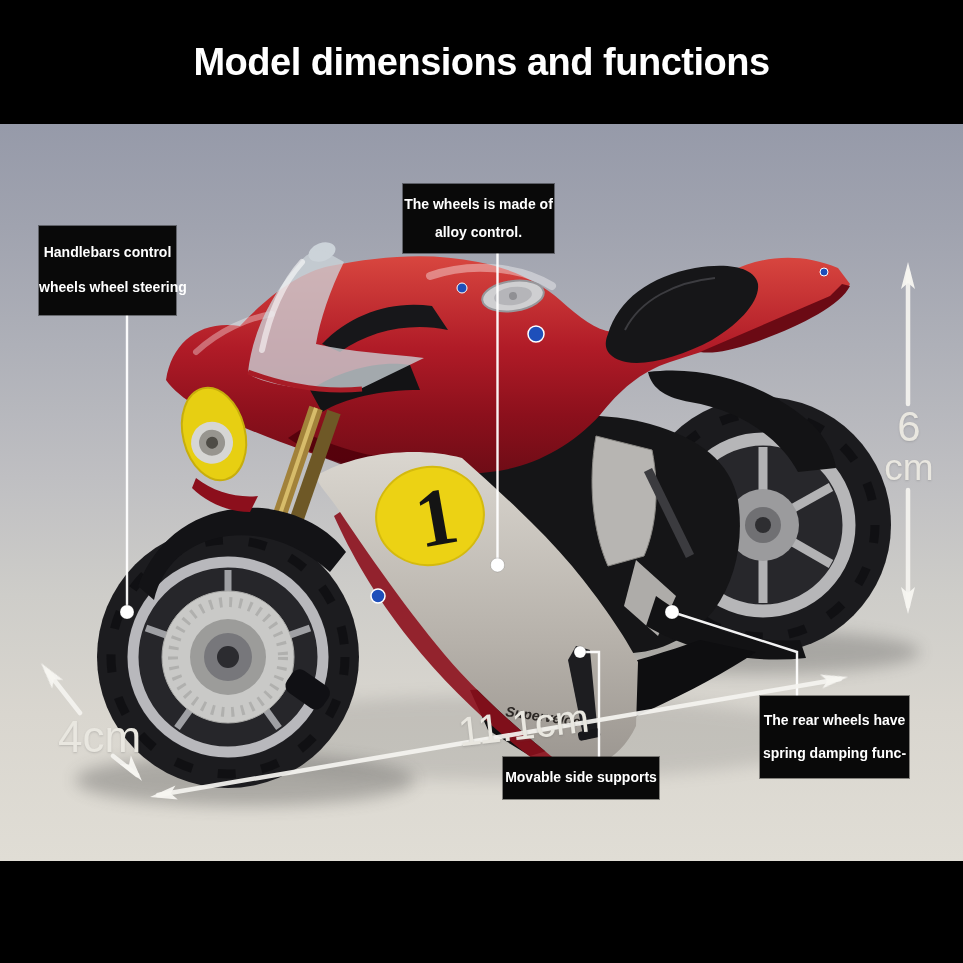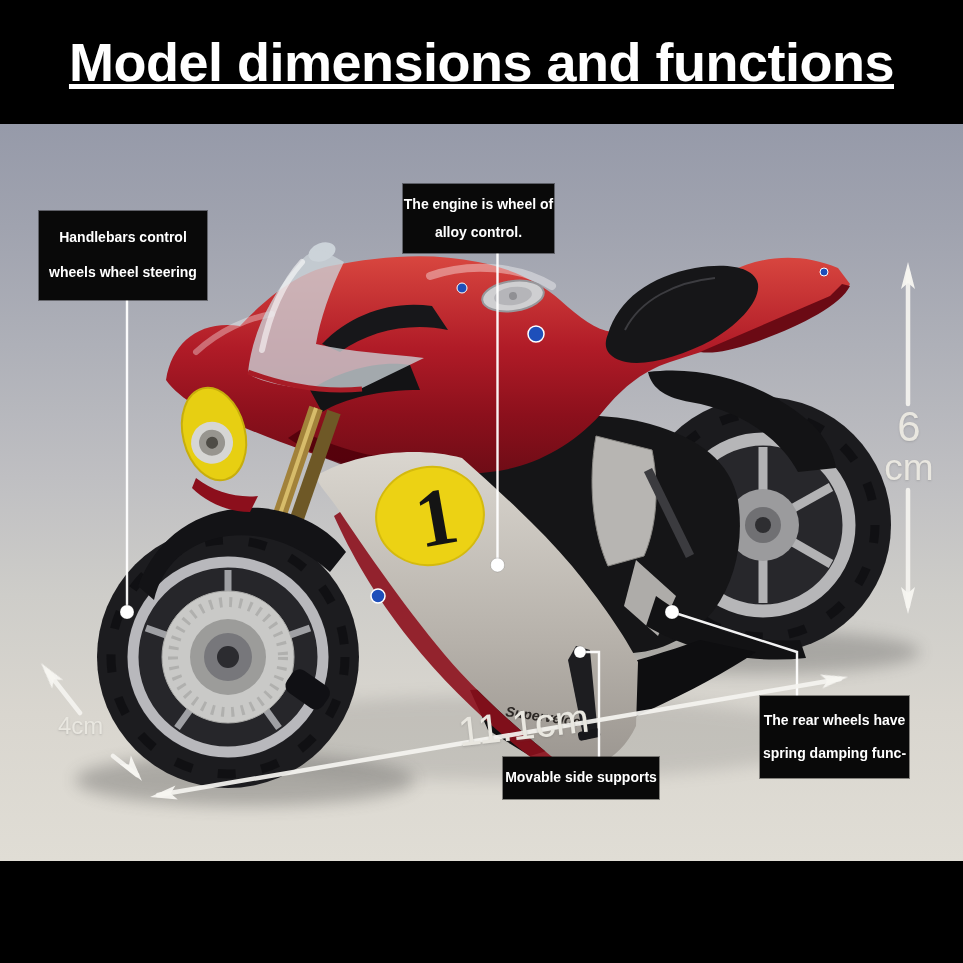--- a/index.html
+++ b/index.html
@@ -7,51 +7,51 @@
     position:relative;width:963px;height:963px;overflow:hidden;
     font-family:"Liberation Sans", sans-serif;
     background:#000;
   }
   
   .header{
     position:absolute;left:0;top:0;width:963px;height:124px;
     background:#000;display:flex;align-items:center;justify-content:center;
   }
   .header h1{
-    margin:0;color:#fff;font-size:54px;font-weight:700;letter-spacing:-.5px;text-decoration:underline;
+    margin:0;color:#fff;font-size:38px;font-weight:700;letter-spacing:-.5px;
   }
   .photo{
     position:absolute;left:0;top:124px;width:963px;height:737px;
     background:linear-gradient(180deg,
       #969aa9 0%, #a0a3af 14%, #aeb0b8 30%, #bfbfc2 48%,
       #cecdc9 64%, #d9d6cf 80%, #e0ddd5 100%);
   }
   .footer{
     position:absolute;left:0;top:861px;width:963px;height:102px;background:#000;
   }
   
   svg.overlay{position:absolute;left:0;top:0;width:963px;height:963px;}
   
   .callout{
     position:absolute;background:#090909;color:#fff;
     display:flex;flex-direction:column;justify-content:space-evenly;
     text-align:center;font-weight:700;font-size:14px;line-height:1.1;
     box-shadow:0 0 0 1px rgba(0,0,0,.4);
   }
   .callout div{white-space:nowrap;}
-  #co-handlebars{left:39px;top:211px;width:168px;height:89px;}
+  #co-handlebars{left:39px;top:226px;width:137px;height:89px;}
   #co-engine{left:403px;top:184px;width:151px;height:69px;}
   #co-rearwheels{left:760px;top:696px;width:149px;height:82px;}
   #co-sidesupport{left:503px;top:757px;width:156px;height:42px;}
   
   .dim{position:absolute;color:#e9e7e0;text-shadow:0 1px 2px rgba(90,90,90,.25);}
   #dim-height{left:876px;top:406px;width:66px;text-align:center;line-height:1.02;}
   #dim-height .v{font-size:42px;}
   #dim-height .u{font-size:37px;}
-  #dim-width{left:58px;top:712px;font-size:24px;}
+  #dim-width{left:58px;top:712px;font-size:44px;}
   #dim-length{left:458px;top:702px;font-size:41px;transform:rotate(-6.5deg);}
 </style>
 </head>
 <body>
 
 <div class="stage">
 
   <div class="header">
     <h1>Model dimensions and functions</h1>
   </div>
@@ -246,21 +246,21 @@
       <polygon points="0,0 -7,27 0,21 7,27" transform="translate(150,797) rotate(-99.6)"></polygon>
       <polygon points="0,0 -7,27 0,21 7,27" transform="translate(848,677) rotate(80.4)"></polygon>
     </g>
   </svg>
 
   <div class="callout" id="co-handlebars">
     <div>Handlebars control</div>
     <div>wheels wheel steering</div>
   </div>
   <div class="callout" id="co-engine">
-    <div>The engine is wheel of</div>
+    <div>The wheels is made of</div>
     <div>alloy control.</div>
   </div>
   <div class="callout" id="co-sidesupport">
     <div>Movable side supports</div>
   </div>
   <div class="callout" id="co-rearwheels">
     <div>The rear wheels have</div>
     <div>spring damping func-</div>
   </div>
 

